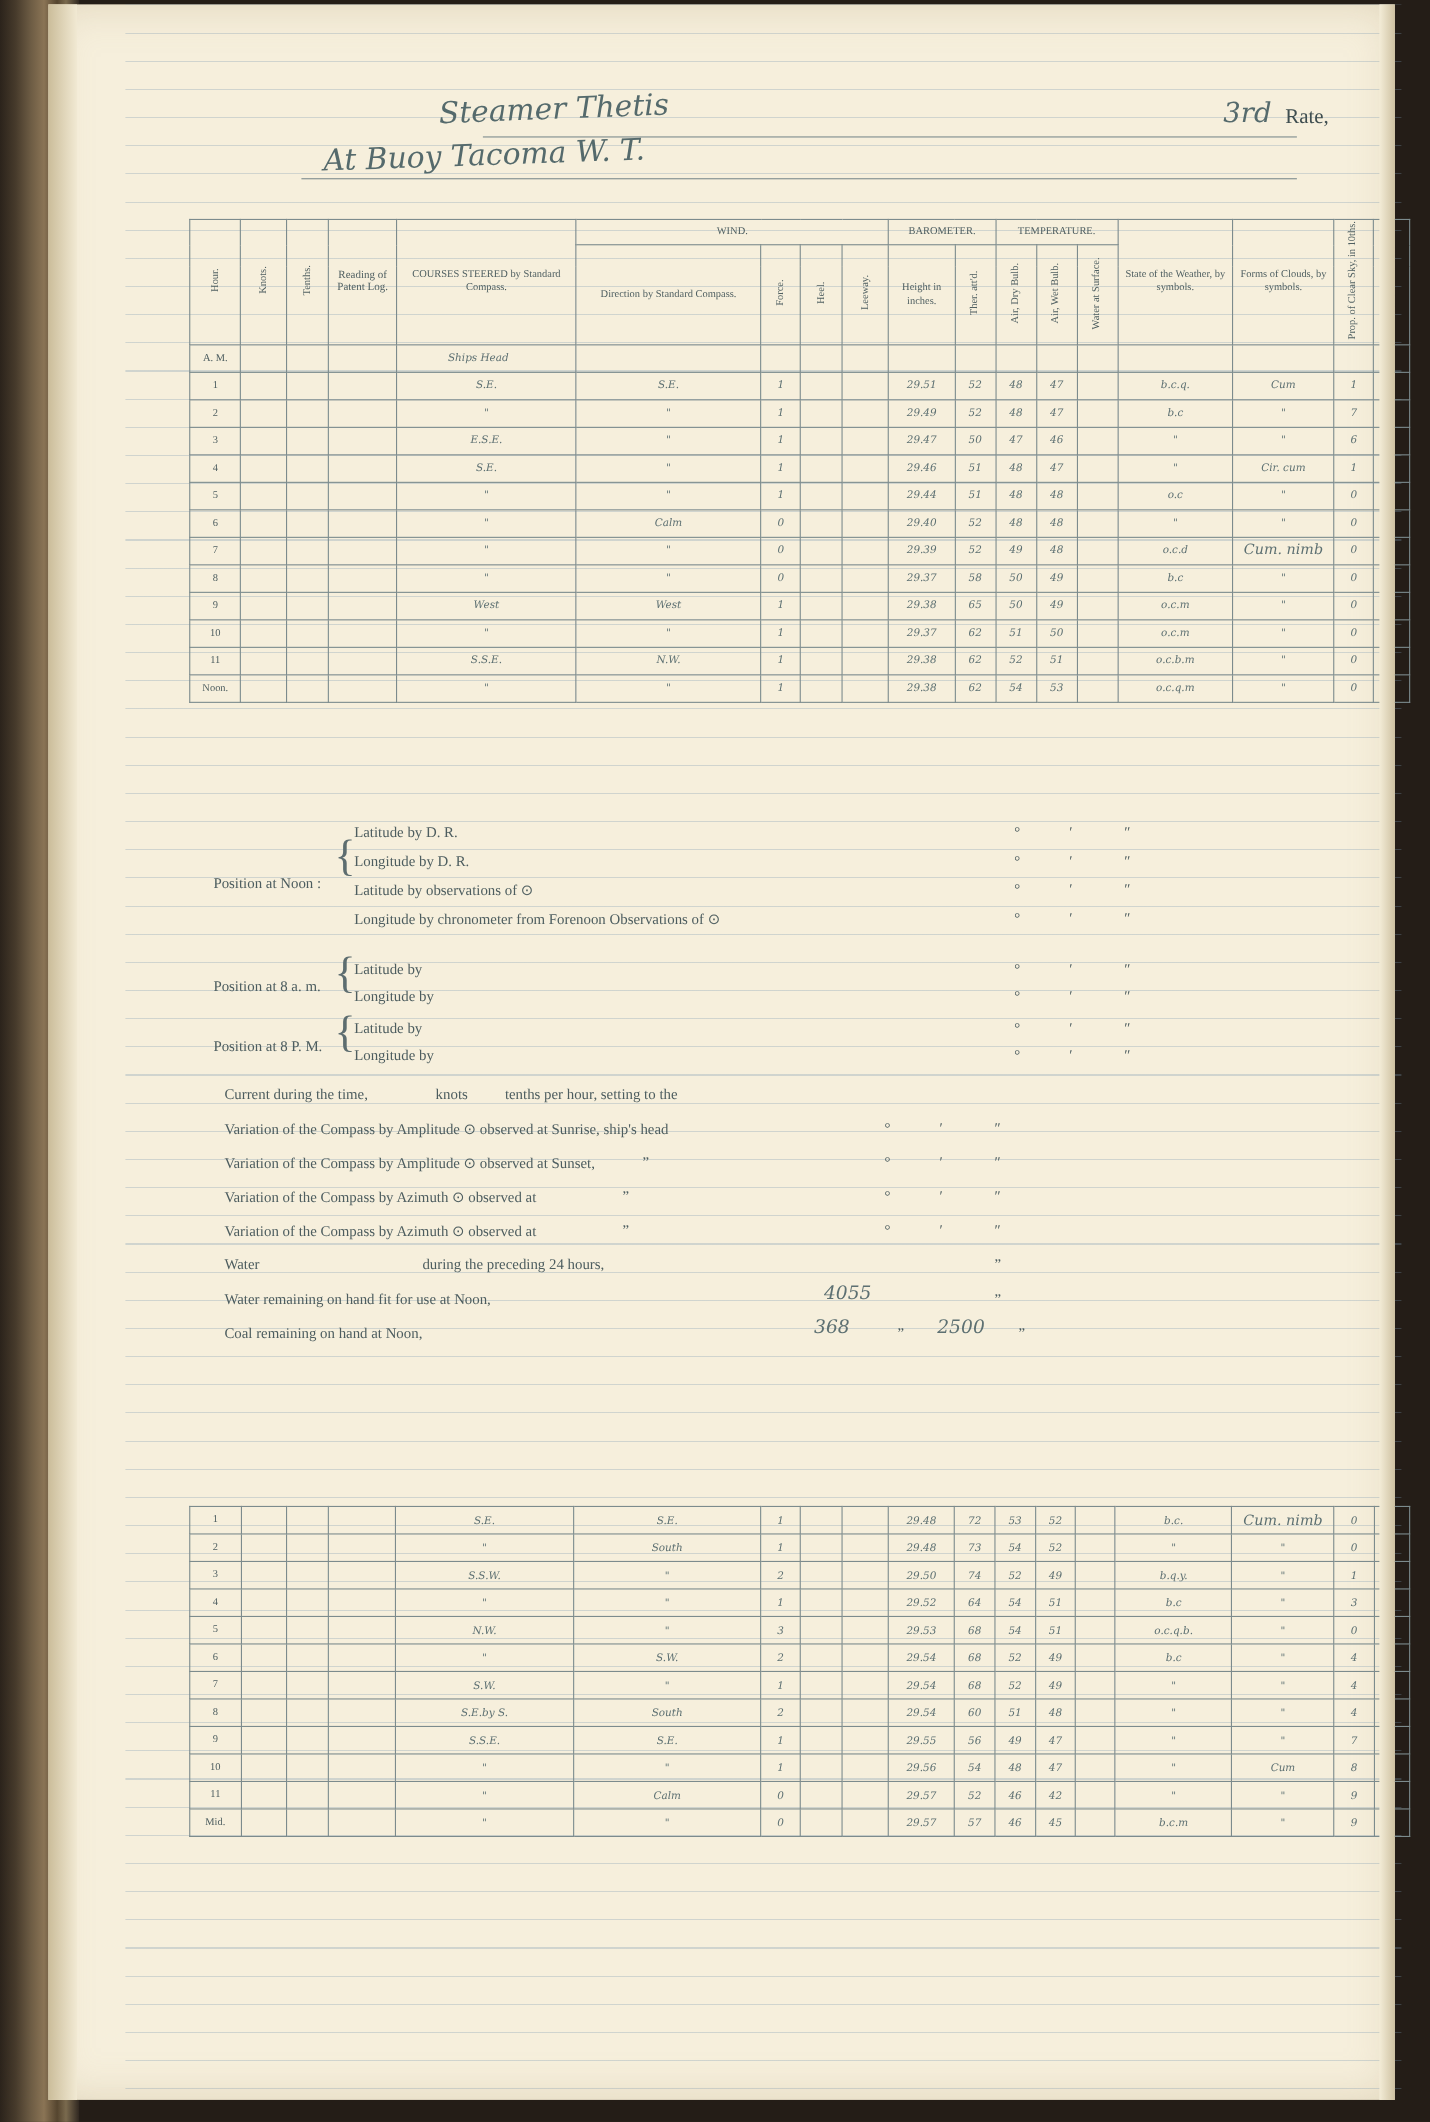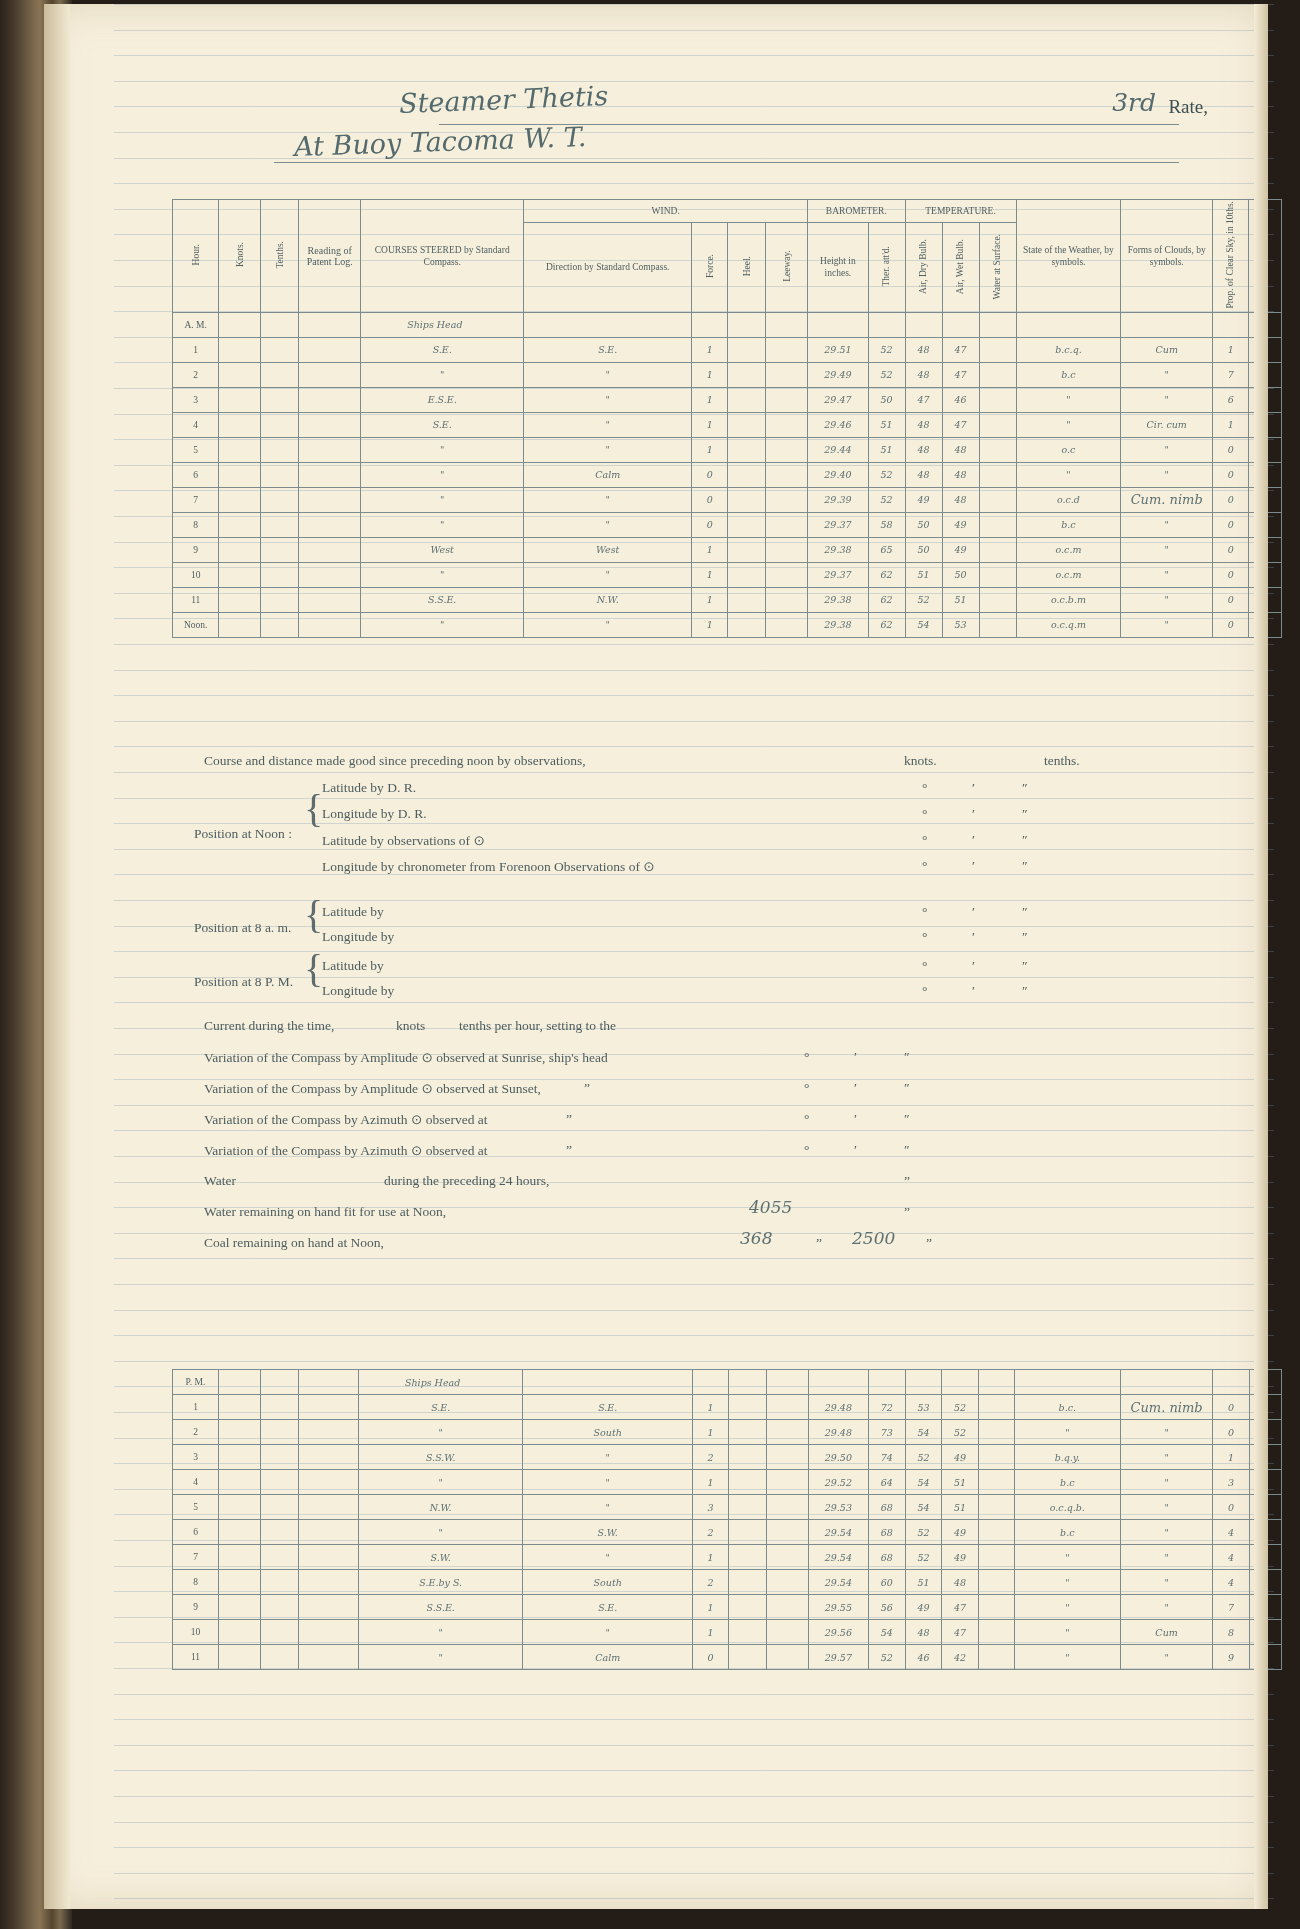--- a/index.html
+++ b/index.html
@@ -382,25 +382,20 @@
             <td class="val">o.c.q.m</td>
             <td class="val">"</td>
             <td class="val">0</td>
             <td></td>
           </tr>
     </tbody>
       </table>
 
     <div id="mid">
 
-      <div class="row">
-        <span class="lbl">Course and distance made good since preceding noon by observations,</span>
-        <span class="deg" style="left:700px">knots.</span>
-        <span class="deg" style="left:840px">tenths.</span>
-      </div>
 
       <div style="position:relative;height:126px">
         <span class="brace" style="left:100px;top:14px">{</span>
         <span style="position:absolute;left:-10px;top:46px">Position at Noon :</span>
         <div class="row" style="position:absolute;left:118px;top:-4px;width:800px">
           <span class="lbl">Latitude by D. R.</span>
           <span class="deg" style="left:600px">°</span>
           <span class="deg" style="left:650px">′</span>
           <span class="deg" style="left:700px">″</span>
         </div>
@@ -526,40 +521,20 @@
           <col style="width:38px">
           <col style="width:38px">
           <col style="width:38px">
           <col style="width:38px">
         <col style="width:110px">
           <col style="width:96px">
           <col style="width:38px">
           <col style="width:34px">
       </colgroup>
       <tbody>
-          <tr class="hrow">
-        <td class="hr">P. M.</td>
-        <td></td>
-            <td></td>
-            <td></td>
-        <td class="val" style="text-align:left;padding-left:46px">Ships Head</td>
-        <td></td>
-            <td></td>
-            <td></td>
-            <td></td>
-        <td></td>
-            <td></td>
-            <td></td>
-            <td></td>
-            <td></td>
-        <td></td>
-            <td></td>
-            <td></td>
-            <td></td>
-      </tr>
       <tr class="hrow">
             <td class="hr">1</td>
             <td></td>
             <td></td>
             <td></td>
             <td class="val">S.E.</td>
             <td class="val">S.E.</td>
             <td class="val">1</td>
             <td></td>
             <td></td>
@@ -766,17 +741,37 @@
             <td class="val">29.57</td>
             <td class="val">52</td>
             <td class="val">46</td>
             <td class="val">42</td>
             <td></td>
             <td class="val">"</td>
             <td class="val">"</td>
             <td class="val">9</td>
             <td></td>
           </tr>
+      <tr class="hrow">
+            <td class="hr">Mid.</td>
+            <td></td>
+            <td></td>
+            <td></td>
+            <td class="val">"</td>
+            <td class="val">"</td>
+            <td class="val">0</td>
+            <td></td>
+            <td></td>
+            <td class="val">29.57</td>
+            <td class="val">57</td>
+            <td class="val">46</td>
+            <td class="val">45</td>
+            <td></td>
+            <td class="val">b.c.m</td>
+            <td class="val">"</td>
+            <td class="val">9</td>
+            <td></td>
+          </tr>
     </tbody>
       </table>
 
   </div>
 </div>
 
 </body></html>

